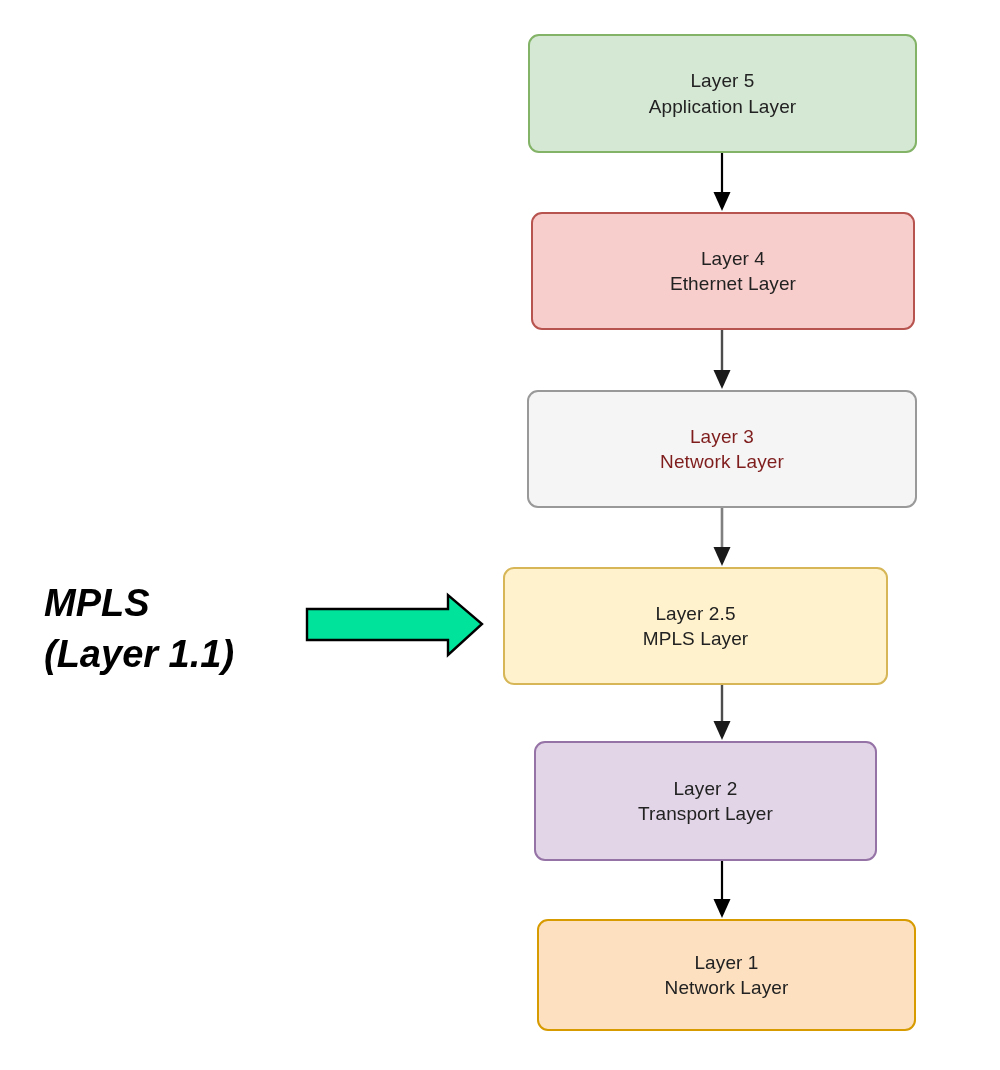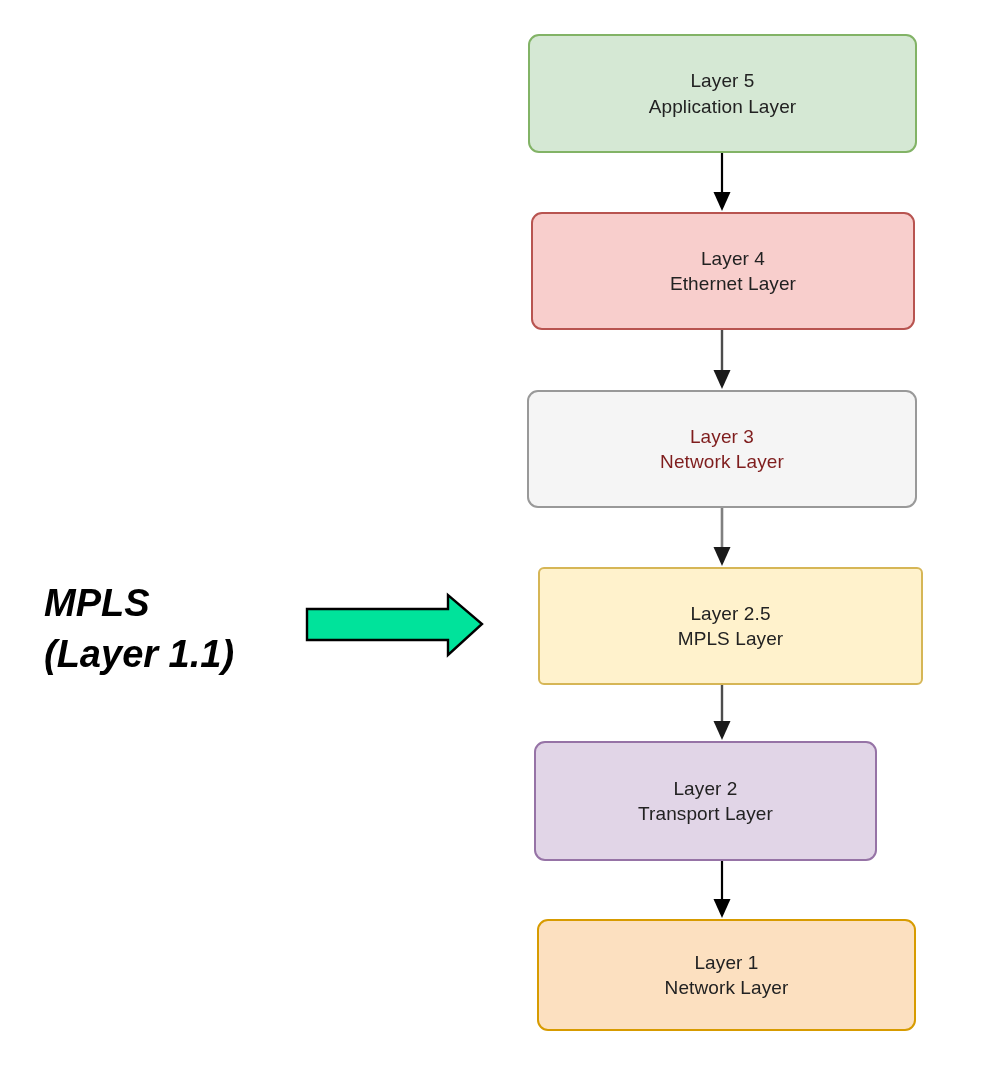--- a/index.html
+++ b/index.html
@@ -42,21 +42,21 @@
   .layer-box .ln1,
   .layer-box .ln2 {
     display: block;
     white-space: nowrap;
   }
 
   
   #box-l5   { left: 528px; top: 34px;  width: 389px; height: 119px; }
   #box-l4   { left: 531px; top: 212px; width: 384px; height: 118px; padding-left: 20px; }
   #box-l3   { left: 527px; top: 390px; width: 390px; height: 118px; }
-  #box-l25  { left: 538px; top: 567px; width: 385px; height: 118px; border-radius: 6px; }
+  #box-l25  { left: 503px; top: 567px; width: 385px; height: 118px; }
   #box-l2   { left: 534px; top: 741px; width: 343px; height: 120px; }
   #box-l1   { left: 537px; top: 919px; width: 379px; height: 112px; }
 
   
   #mpls-callout {
     position: absolute;
     left: 44px;
     top: 578px;
     width: 250px;
     font-style: italic;

